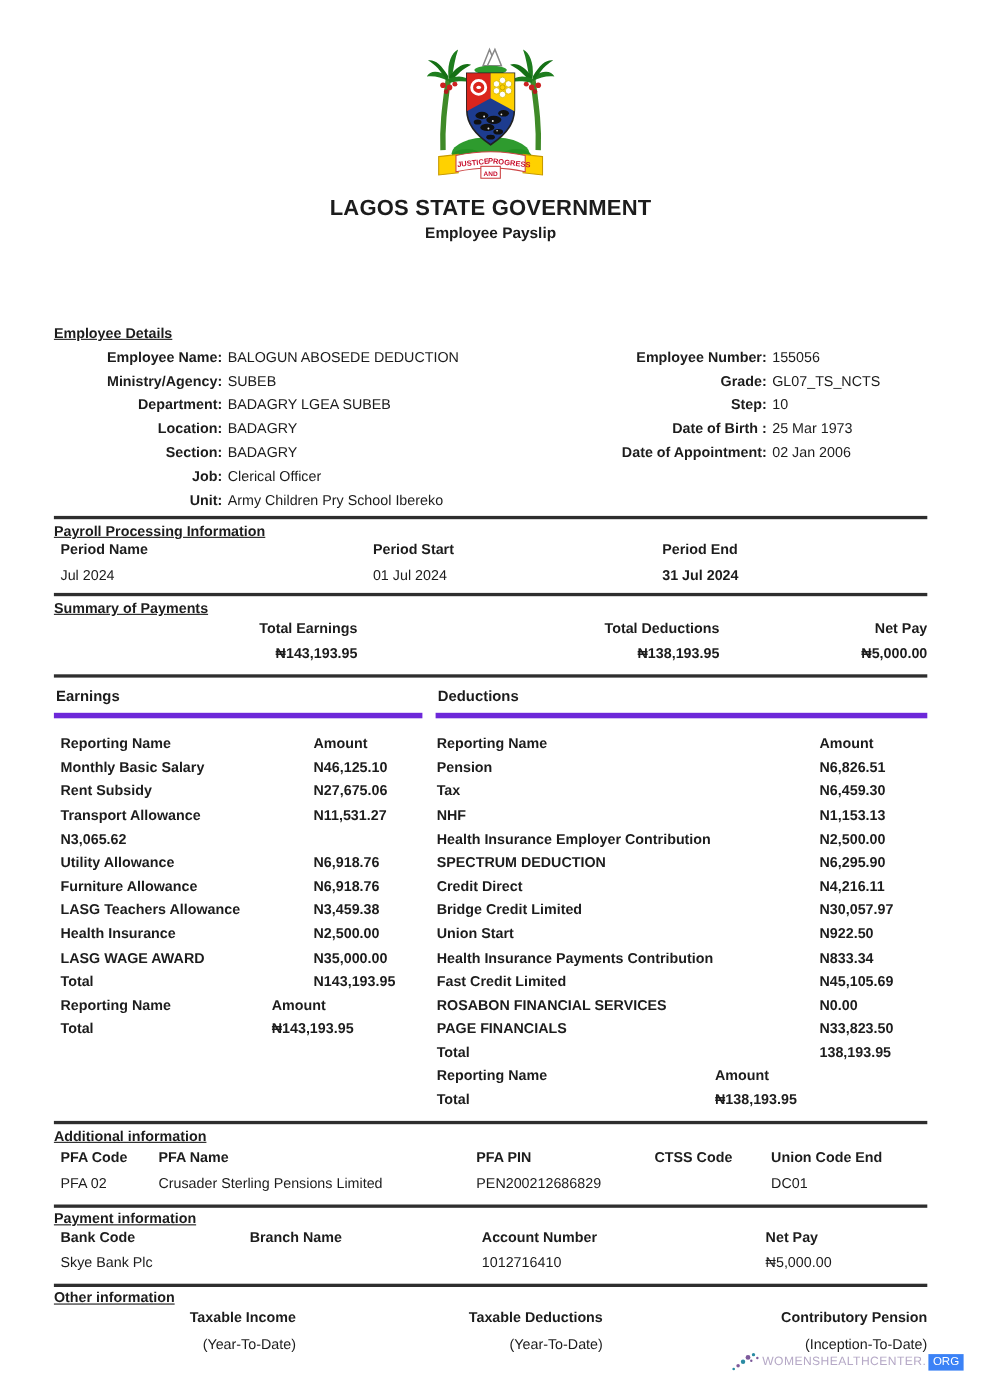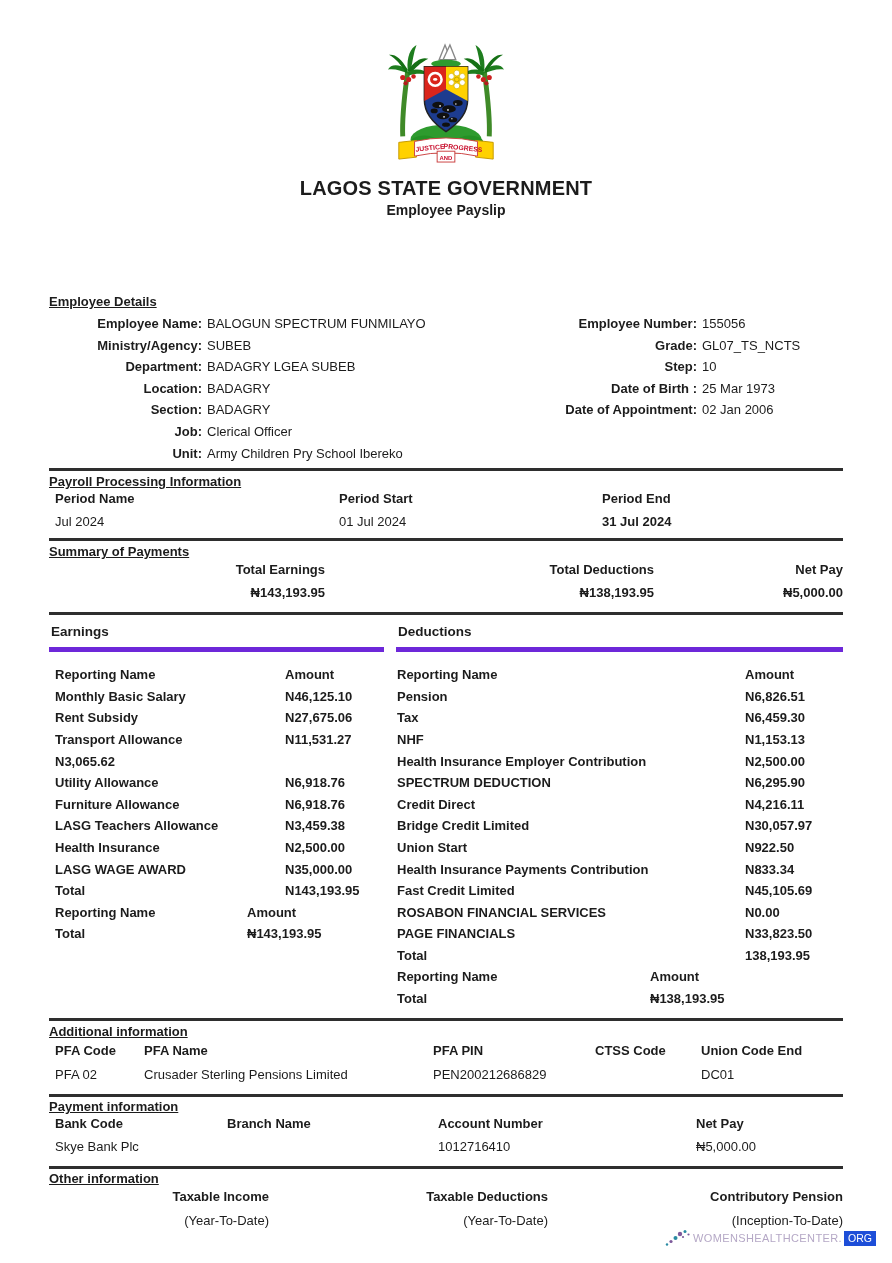--- a/index.html
+++ b/index.html
@@ -79,21 +79,21 @@
   .rule6 { margin-top:11px; }
   .other { padding-top:2px; }
   .oth-grid { display:grid; grid-template-columns:220px 279px 295px; font-size:13px; line-height:16px; }
   .oth-grid span { text-align:right; }
   .oth-heads { margin-top:2px; font-weight:bold; }
   .oth-vals { margin-top:8px; }
 
   
   .watermark { position:absolute; top:1228px; right:16px; display:flex; align-items:center; }
   .wm-text { font-size:11px; letter-spacing:.4px; color:#b5a8c6; margin-left:3px; }
-  .wm-org { font-size:10.5px; color:#fff; background:#1d4ed8; padding:1px 4px 2px 4px; margin-left:2px; }
+  .wm-org { font-size:10.5px; color:#fff; background:#3b82f6; padding:1px 4px 2px 4px; margin-left:2px; }
 </style>
 </head>
 <body>
 
 <div class="page">
 
   <div class="header-block">
     <svg width="118" height="130" viewBox="0 0 120 132">
 
       <ellipse cx="60" cy="101" rx="36" ry="15" fill="#2e9b2e"></ellipse>
@@ -174,21 +174,21 @@
   </div>
 
   <div class="content">
 
     <div class="emp-section">
       <div class="sec-head">Employee Details</div>
       <div class="emp-cols">
         <div class="emp-left">
           <div class="kv">
             <span class="k">Employee Name:</span>
-            <span class="v">BALOGUN SPECTRUM FUNMILAYO</span>
+            <span class="v">BALOGUN ABOSEDE DEDUCTION</span>
           </div>
           <div class="kv">
             <span class="k">Ministry/Agency:</span>
             <span class="v">SUBEB</span>
           </div>
           <div class="kv">
             <span class="k">Department:</span>
             <span class="v">BADAGRY LGEA SUBEB</span>
           </div>
           <div class="kv">

